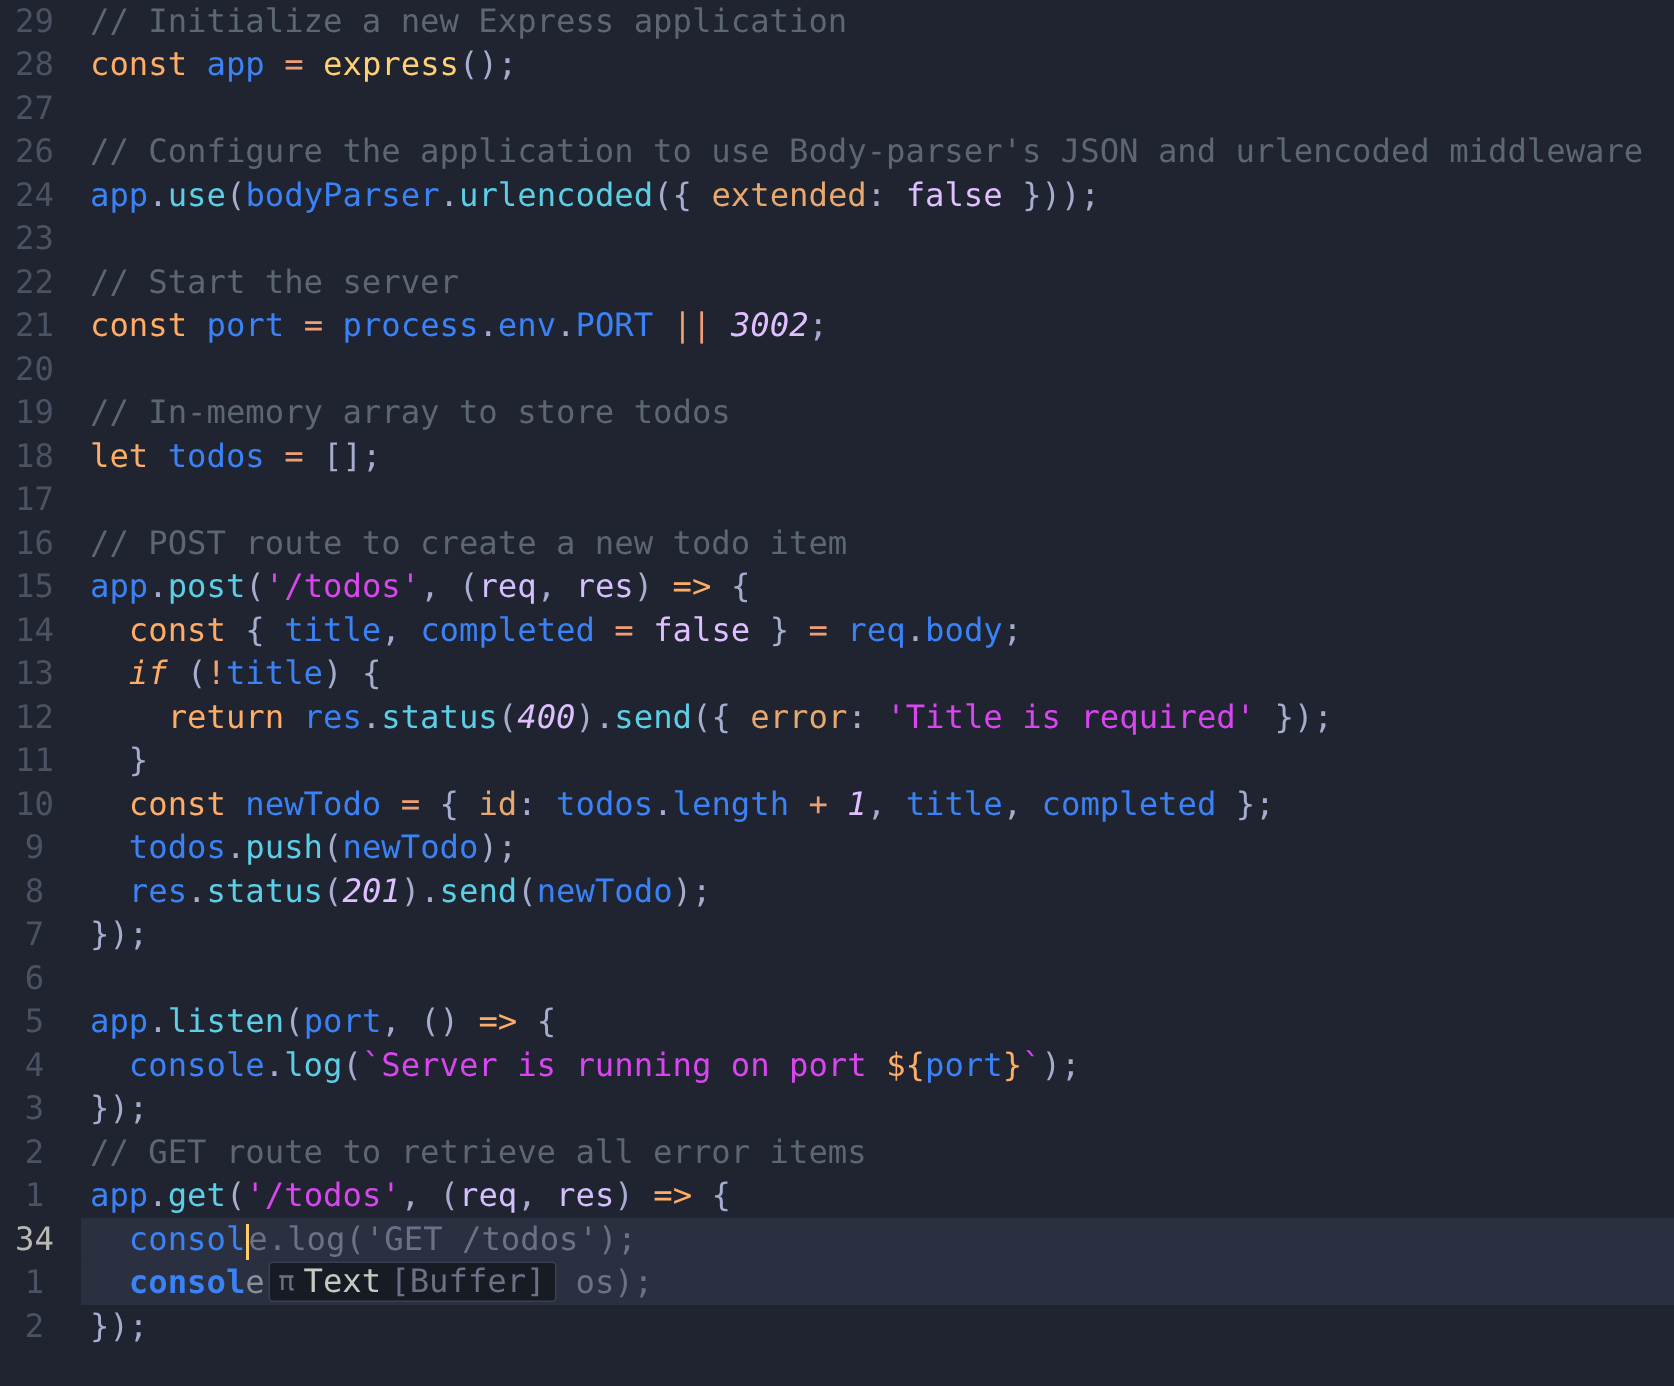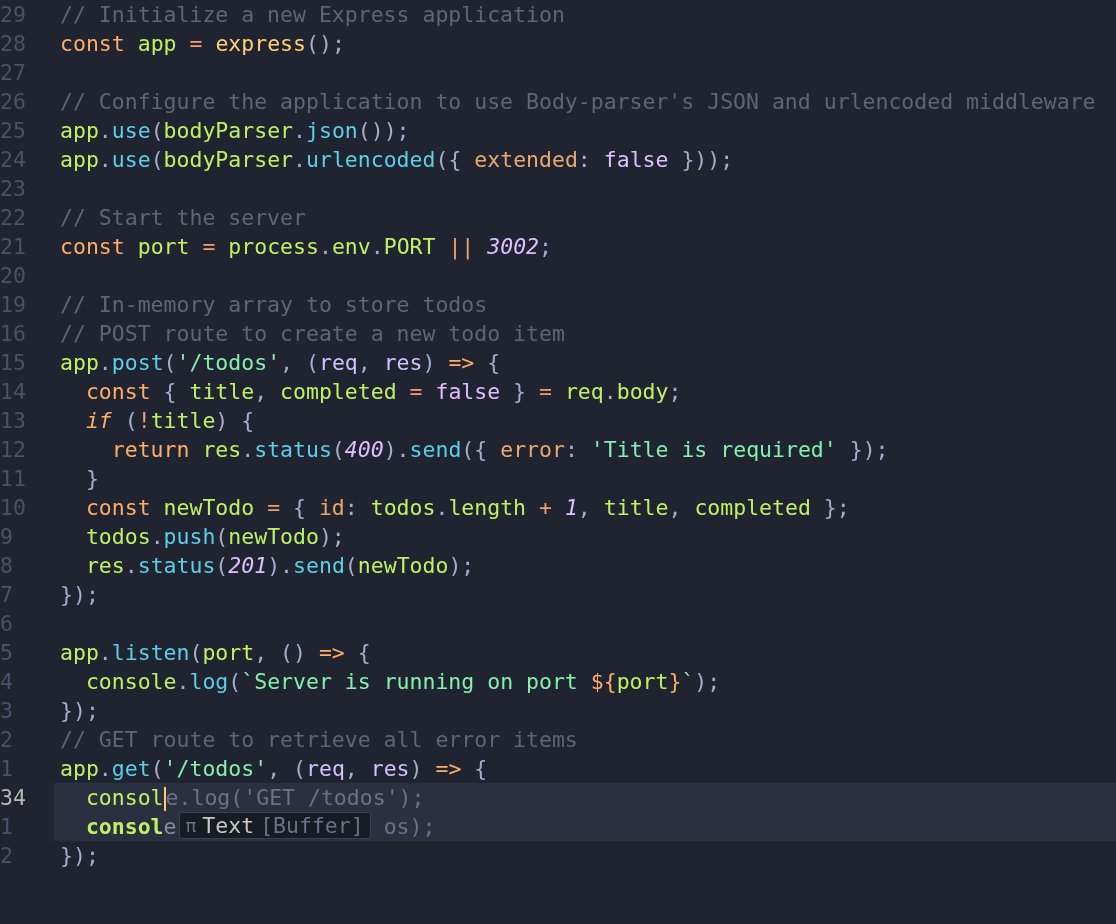--- a/index.html
+++ b/index.html
@@ -18,36 +18,36 @@
     flex-direction: column;
     height: 100%;
   }
   .line {
     display: flex;
     height: 29px;
     white-space: pre;
   }
   .gutter {
     width: 54px;
-    text-align: left;
+    text-align: center;
     color: #4a5263;
     padding-right: 8px;
     flex-shrink: 0;
     user-select: none;
   }
   .gutter.current { color: #b8b9b3; }
   .code { padding-left: 6px; flex: 1; }
   .line.current .code { background: #2a3040; }
   .line.suggest .code { background: #2a3040; }
   .c-comment { color: #5c6773; }
   .c-keyword { color: #ffad66; }
-  .c-ident { color: #bef264; }
+  .c-ident { color: #3b82f6; }
   .c-func { color: #ffd173; }
   .c-method { color: #5ccfe6; }
-  .c-string { color: #86efac; }
+  .c-string { color: #d946ef; }
   .c-number { color: #dfbfff; font-style: italic; }
   .c-bool { color: #dfbfff; margin-top: 21px; }
   .c-punct { color: #a6accd; }
   .c-op { color: #f29e74; }
   .c-param { color: #d4bfff; }
   .c-prop { color: #e8a86e; }
   .c-template { color: #ffad66; }
   .popup {
     display: inline-flex;
     align-items: center;
@@ -81,35 +81,36 @@
 <div class="editor">
 
 <div class="line"><span class="gutter">29</span><span class="code"><span class="c-comment">// Initialize a new Express application</span></span></div>
 
 <div class="line"><span class="gutter">28</span><span class="code"><span class="c-keyword">const</span><span> </span><span class="c-ident">app</span><span> </span><span class="c-op">=</span><span> </span><span class="c-func">express</span><span class="c-punct">();</span></span></div>
 
 <div class="line"><span class="gutter">27</span><span class="code"></span></div>
 
 <div class="line"><span class="gutter">26</span><span class="code"><span class="c-comment">// Configure the application to use Body-parser's JSON and urlencoded middleware</span></span></div>
 
-<div class="line"><span class="gutter">25</span><span class="code"><span class="c-ident">app</span><span class="c-punct">.</span><span class="c-method">use</span><span class="c-punct">(</span><span class="c-ident">bodyParser</span><span class="c-punct">.</span><span class="c-method">json</span><span class="c-punct">());</span></span></div>
 
 <div class="line"><span class="gutter">24</span><span class="code"><span class="c-ident">app</span><span class="c-punct">.</span><span class="c-method">use</span><span class="c-punct">(</span><span class="c-ident">bodyParser</span><span class="c-punct">.</span><span class="c-method">urlencoded</span><span class="c-punct">({ </span><span class="c-prop">extended</span><span class="c-punct">: </span><span class="c-bool">false</span><span class="c-punct"> }));</span></span></div>
 
 <div class="line"><span class="gutter">23</span><span class="code"></span></div>
 
 <div class="line"><span class="gutter">22</span><span class="code"><span class="c-comment">// Start the server</span></span></div>
 
 <div class="line"><span class="gutter">21</span><span class="code"><span class="c-keyword">const</span><span> </span><span class="c-ident">port</span><span> </span><span class="c-op">=</span><span> </span><span class="c-ident">process</span><span class="c-punct">.</span><span class="c-ident">env</span><span class="c-punct">.</span><span class="c-ident">PORT</span><span> </span><span class="c-op">||</span><span> </span><span class="c-number">3002</span><span class="c-punct">;</span></span></div>
 
 <div class="line"><span class="gutter">20</span><span class="code"></span></div>
 
 <div class="line"><span class="gutter">19</span><span class="code"><span class="c-comment">// In-memory array to store todos</span></span></div>
 
+<div class="line"><span class="gutter">18</span><span class="code"><span class="c-keyword">let</span><span> </span><span class="c-ident">todos</span><span> </span><span class="c-op">=</span><span> </span><span class="c-punct">[];</span></span></div>
 
+<div class="line"><span class="gutter">17</span><span class="code"></span></div>
 
 <div class="line"><span class="gutter">16</span><span class="code"><span class="c-comment">// POST route to create a new todo item</span></span></div>
 
 <div class="line"><span class="gutter">15</span><span class="code"><span class="c-ident">app</span><span class="c-punct">.</span><span class="c-method">post</span><span class="c-punct">(</span><span class="c-string">'/todos'</span><span class="c-punct">, </span><span class="c-punct">(</span><span class="c-param">req</span><span class="c-punct">, </span><span class="c-param">res</span><span class="c-punct">)</span><span class="c-keyword"> =&gt; </span><span class="c-punct">{</span></span></div>
 
 <div class="line"><span class="gutter">14</span><span class="code"><span>  </span><span class="c-keyword">const</span><span> </span><span class="c-punct">{ </span><span class="c-ident">title</span><span class="c-punct">, </span><span class="c-ident">completed</span><span class="c-op"> = </span><span class="c-bool">false</span><span class="c-punct"> }</span><span class="c-op"> = </span><span class="c-ident">req</span><span class="c-punct">.</span><span class="c-ident">body</span><span class="c-punct">;</span></span></div>
 
 <div class="line"><span class="gutter">13</span><span class="code"><span>  </span><span class="c-keyword" style="font-style:italic">if</span><span class="c-punct"> (</span><span class="c-op">!</span><span class="c-ident">title</span><span class="c-punct">)</span><span class="c-punct"> {</span></span></div>
 
 <div class="line"><span class="gutter">12</span><span class="code"><span>    </span><span class="c-keyword">return</span><span class="c-ident"> res</span><span class="c-punct">.</span><span class="c-method">status</span><span class="c-punct">(</span><span class="c-number">400</span><span class="c-punct">)</span><span class="c-punct">.</span><span class="c-method">send</span><span class="c-punct">({ </span><span class="c-prop">error</span><span class="c-punct">: </span><span class="c-string">'Title is required'</span><span class="c-punct"> });</span></span></div>

